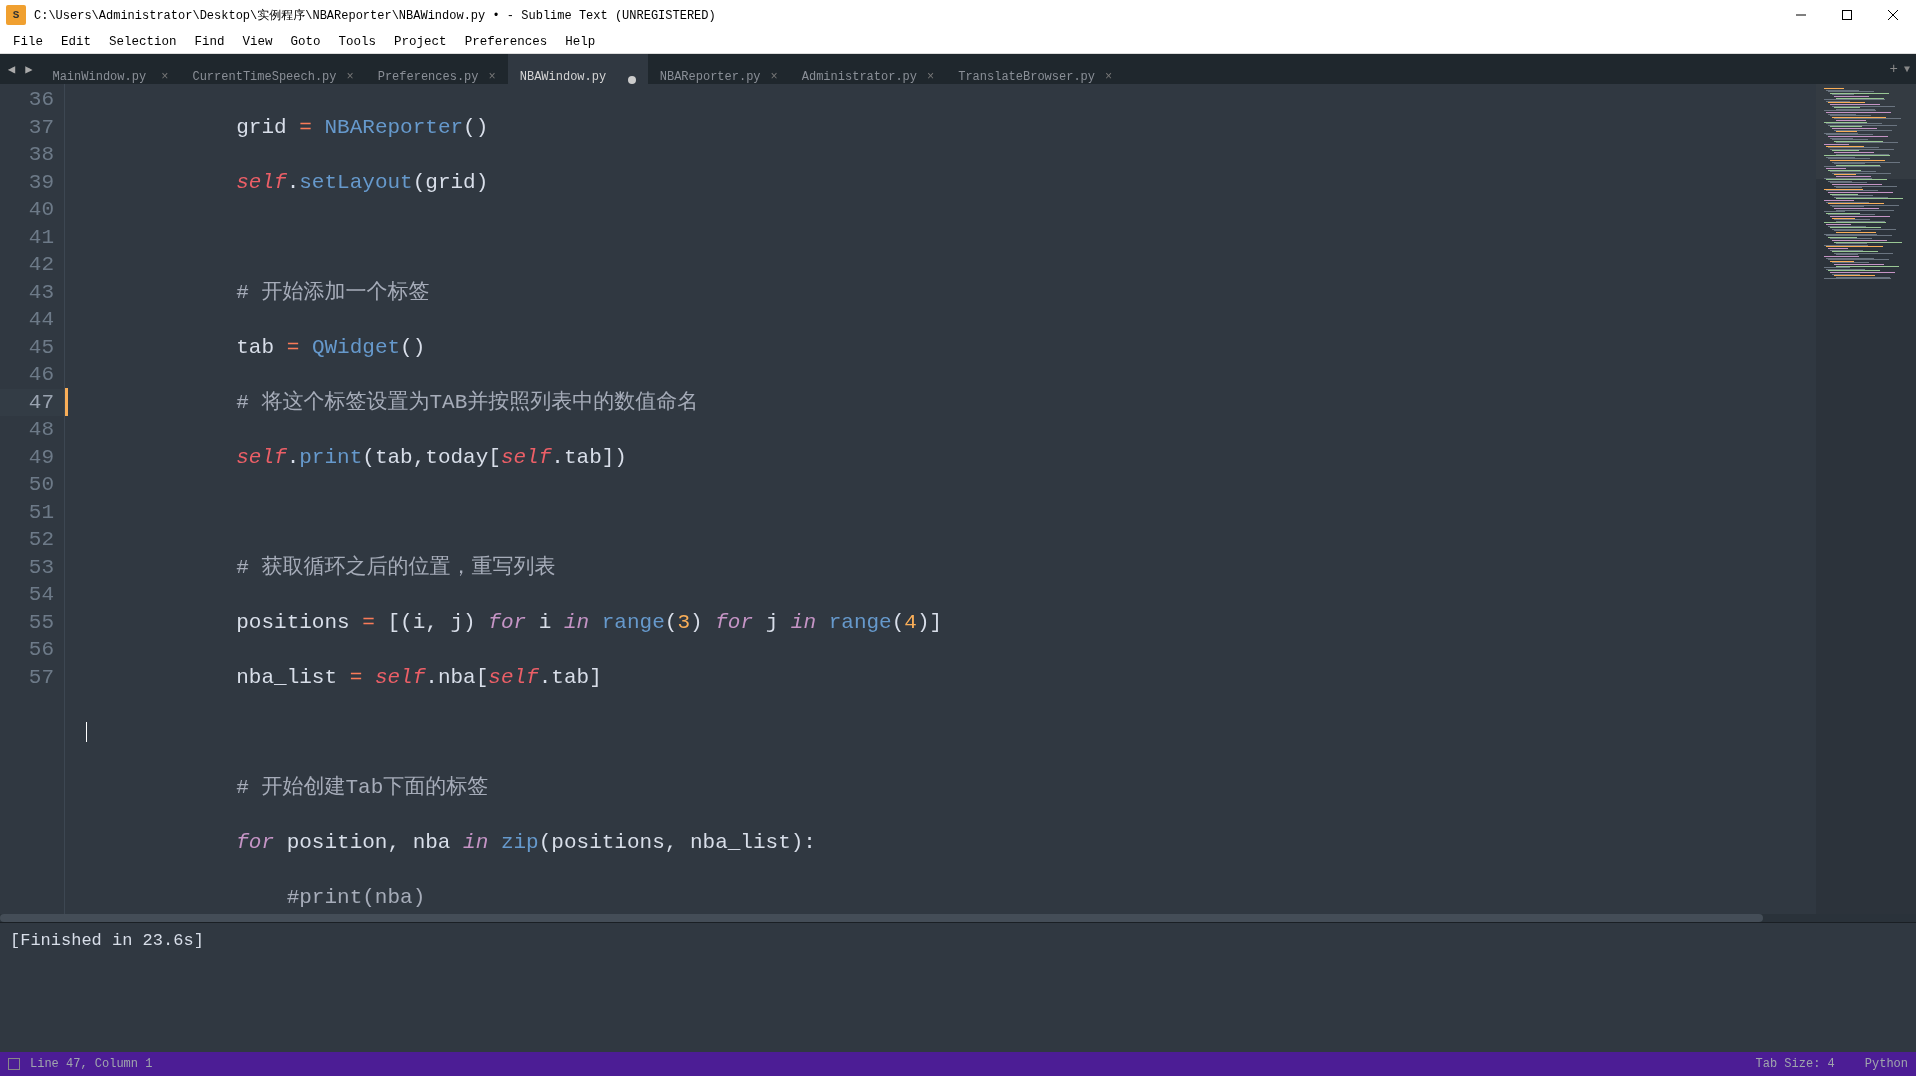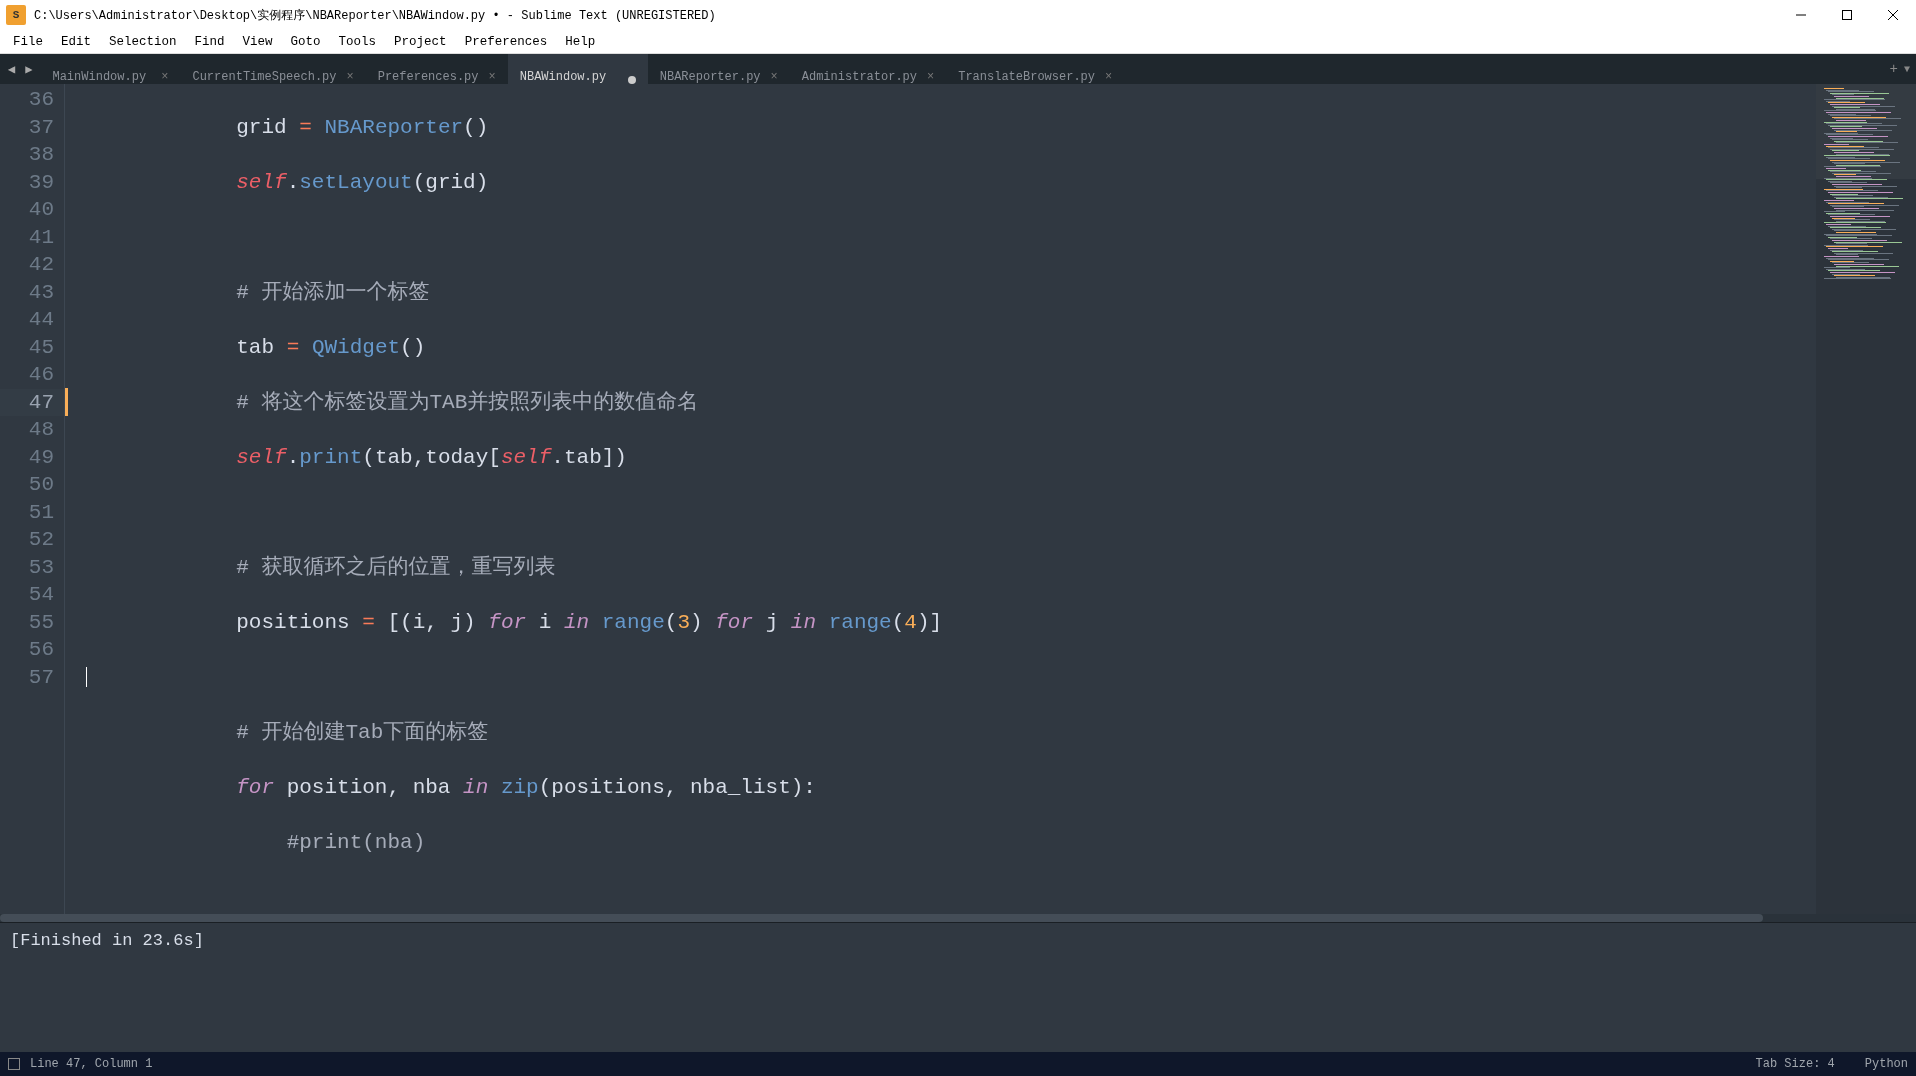--- a/index.html
+++ b/index.html
@@ -37,21 +37,21 @@
 .c-builtin { color: #6699cc; }
 .c-func { color: #6699cc; }
 .c-self { color: #ec5f67; font-style: italic; }
 .c-comment { color: #a6acb9; }
 .c-number { color: #f9ae58; }
 .c-op { color: #f97b58; }
 .c-method { color: #6699cc; }
 .hscroll { height: 8px; background: #2a323a; position: relative; }
 .hscroll-thumb { position: absolute; left: 0; top: 0; bottom: 0; width: 92%; background: #444d57; border-radius: 4px; }
 .console { background: #303841; height: 130px; border-top: 1px solid #1a1f24; font-size: 17px; padding: 8px 10px; color: #d8dee9; }
-.statusbar { background: #0f172a; height: 24px; display: flex; align-items: center; font-family: "Segoe UI", sans-serif; font-size: 12px; color: #a0a6ad; padding: 0 8px; }
+.statusbar { background: #4c1d95; height: 24px; display: flex; align-items: center; font-family: "Segoe UI", sans-serif; font-size: 12px; color: #a0a6ad; padding: 0 8px; }
 .status-left { display: flex; align-items: center; gap: 10px; }
 .status-right { margin-left: auto; display: flex; gap: 30px; }
 .sq-icon { width: 12px; height: 12px; border: 1px solid #888; }
 .cursor { display: inline-block; width: 1px; height: 20px; background: #fff; vertical-align: middle; margin-left: 1px; }
 </style>
 </head>
 <body>
 
 <div class="titlebar">
   <div class="titlebar-icon">S</div>
@@ -160,20 +160,21 @@
 <div class="row">            <span>grid </span><span class="c-op">= </span><span class="c-func">NBAReporter</span><span>()</span></div>
 <div class="row">            <span class="c-self">self</span><span>.</span><span class="c-method">setLayout</span><span>(grid)</span></div>
 <div class="row"></div>
 <div class="row">            <span class="c-comment"># 开始添加一个标签</span></div>
 <div class="row">            <span>tab </span><span class="c-op">= </span><span class="c-func">QWidget</span><span>()</span></div>
 <div class="row">            <span class="c-comment"># 将这个标签设置为TAB并按照列表中的数值命名</span></div>
 <div class="row">            <span class="c-self">self</span><span>.</span><span class="c-method">print</span><span>(tab,today[</span><span class="c-self">self</span><span>.tab])</span></div>
 <div class="row"></div>
 <div class="row">            <span class="c-comment"># 获取循环之后的位置，重写列表</span></div>
 <div class="row">            <span>positions </span><span class="c-op">= </span><span>[(i, j) </span><span class="c-keyword">for</span><span> i </span><span class="c-keyword">in</span><span> </span><span class="c-builtin">range</span><span>(</span><span class="c-number">3</span><span>) </span><span class="c-keyword">for</span><span> j </span><span class="c-keyword">in</span><span> </span><span class="c-builtin">range</span><span>(</span><span class="c-number">4</span><span>)]</span></div>
+<div class="row">            <span>nba_list </span><span class="c-op">= </span><span class="c-self">self</span><span>.nba[</span><span class="c-self">self</span><span>.tab]</span></div>
 <div class="row"><span class="cursor"></span></div>
 <div class="row">            <span class="c-comment"># 开始创建Tab下面的标签</span></div>
 <div class="row">            <span class="c-keyword">for</span><span> position, nba </span><span class="c-keyword">in</span><span> </span><span class="c-builtin">zip</span><span>(positions, nba_list):</span></div>
 <div class="row">                <span class="c-comment">#print(nba)</span></div>
 
 
 
 
 
 

